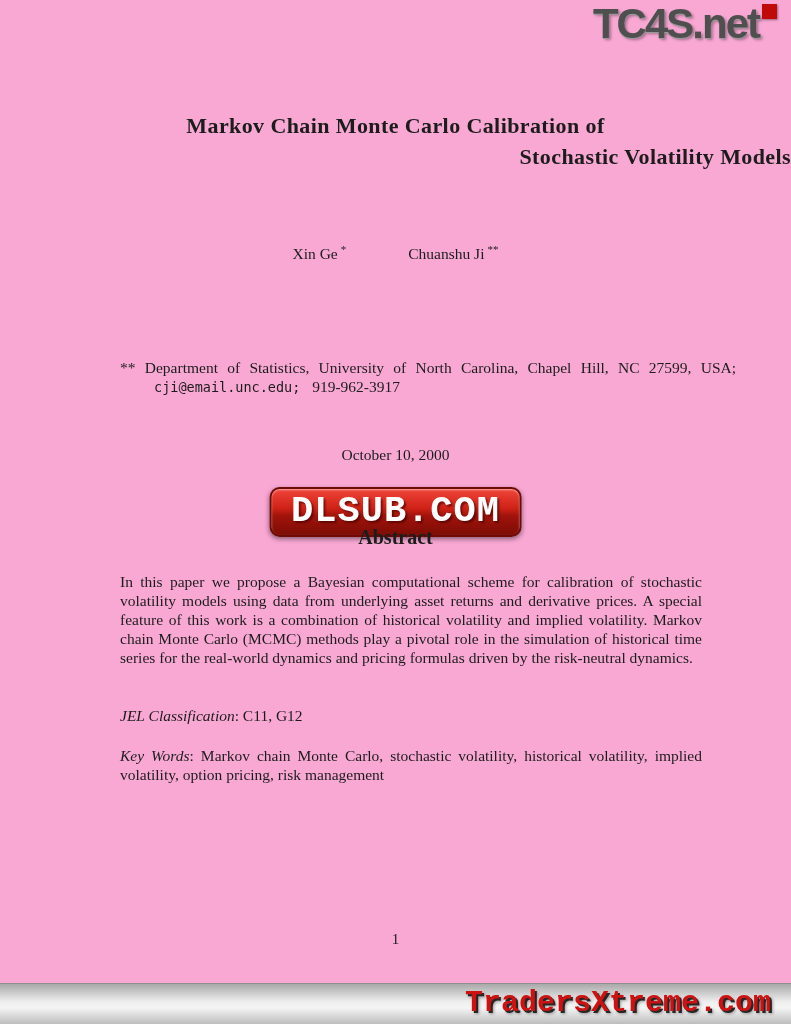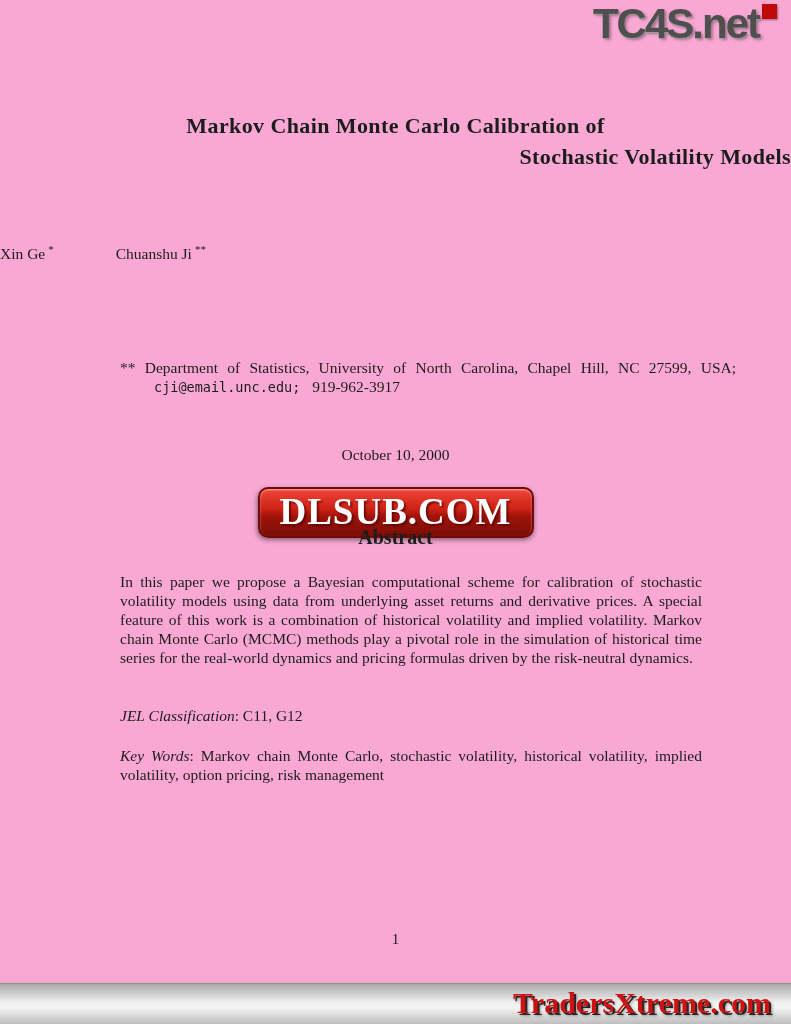--- a/index.html
+++ b/index.html
@@ -48,21 +48,21 @@
     letter-spacing: 0.4px;
   }
   .title1 { top: 113px; }
   .title2 { top: 144px; text-align: right; }
 
   
   .authors {
     position: absolute;
     top: 243px;
     left: 0; width: 100%;
-    text-align: left;
+    text-align: center;
     font-size: 15.5px;
   }
   .author { display: inline-block; }
   .author + .author { margin-left: 62px; }
   .author sup { font-size: 11px; margin-left: 3px; }
 
   
   .affil {
     position: absolute;
     left: 120px;
@@ -95,21 +95,21 @@
   .dlsub {
     position: absolute;
     top: 487px;
     left: 50%;
     transform: translateX(-50%);
     padding: 1px 20px 3px 20px;
     border-radius: 10px;
     background: linear-gradient(180deg, #f0453a 0%, #cf2216 42%, #a1130b 58%, #7c0d06 100%);
     border: 2px solid #6e0b06;
     box-shadow: 0 2px 5px rgba(0,0,0,0.45), inset 0 1px 2px rgba(255,255,255,0.55);
-    font-family: Liberation Serif, serif;
+    font-family: Liberation Mono, monospace;
     font-weight: bold;
     font-size: 37px;
     letter-spacing: 1px;
     color: #ffffff;
     text-shadow: 2px 2px 2px rgba(70,0,0,0.65);
     white-space: nowrap;
     z-index: 1;
   }
 
   
@@ -162,21 +162,21 @@
     left: 0; bottom: 0;
     width: 100%;
     height: 40px;
     background: linear-gradient(180deg, #a9a9a9 0%, #efefef 45%, #f4f4f4 60%, #bdbdbd 100%);
     border-top: 1px solid #8f8f8f;
   }
   .bottom-bar .tx-text {
     position: absolute;
     right: 20px;
     top: 2px;
-    font-family: Liberation Serif, serif;
+    font-family: Liberation Mono, monospace;
     font-weight: bold;
     font-size: 30px;
     color: #ce1212;
     letter-spacing: 0px;
     text-shadow: 2px 2px 0 #262626, 3px 3px 3px rgba(0,0,0,0.35);
     white-space: nowrap;
   }
 </style>
 </head>
 <body>

